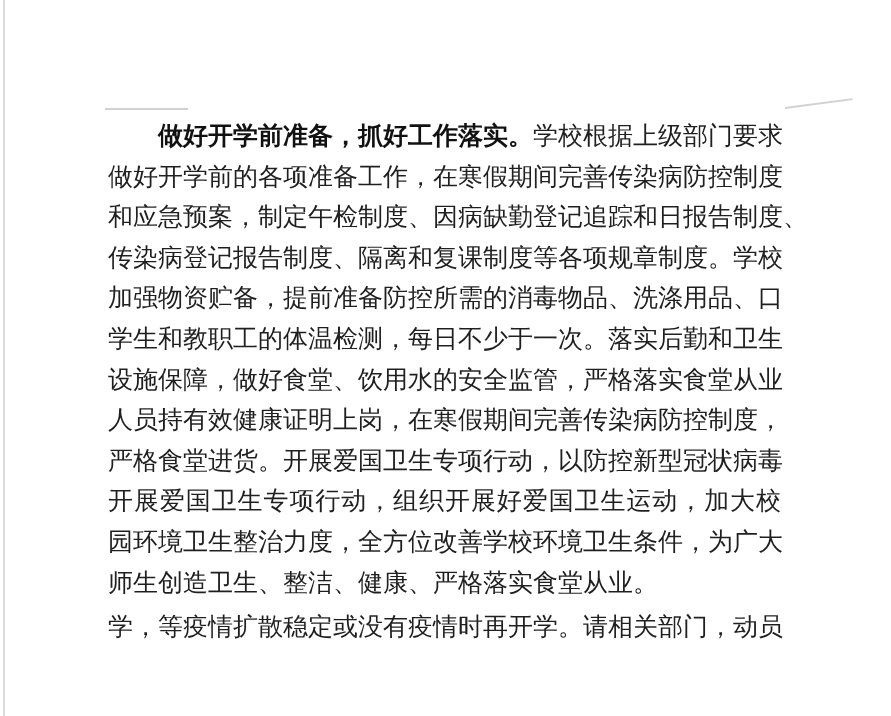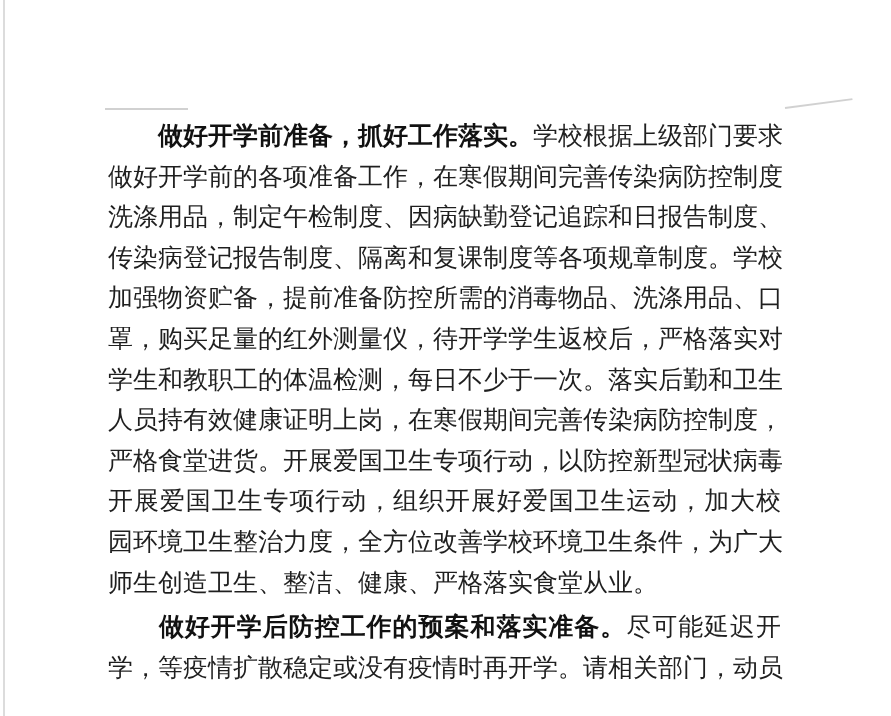--- a/index.html
+++ b/index.html
@@ -78,29 +78,28 @@
 <body>
 
 <div class="page">
   <div class="page-edge"></div>
   <div class="scan-artifact artifact-1"></div>
   <div class="scan-artifact artifact-2"></div>
   <div class="doc" style="color: rgb(31, 31, 31);">
       <div class="paragraph">
         <div class="line j"><span class="indent"></span><span class="seg b">做好开学前准备，抓好工作落实。</span><span class="seg">学校根据上级部门要求</span></div>
         <div class="line j"><span class="seg">做好开学前的各项准备工作，在寒假期间完善传染病防控制度</span></div>
-        <div class="line j"><span class="seg">洗涤用品，制定午检制度、因病缺勤登记追踪和日报告制度、</span></div>
+        <div class="line j"><span class="seg">和应急预案，制定午检制度、因病缺勤登记追踪和日报告制度、</span></div>
         <div class="line j"><span class="seg">传染病登记报告制度、隔离和复课制度等各项规章制度。学校</span></div>
         <div class="line j"><span class="seg">加强物资贮备，提前准备防控所需的消毒物品、洗涤用品、口</span></div>
-        <div class="line j"><span class="seg">罩，购买足量的红外测量仪，待开学学生返校后，严格落实对</span></div>
         <div class="line j"><span class="seg">学生和教职工的体温检测，每日不少于一次。落实后勤和卫生</span></div>
+        <div class="line j"><span class="seg">设施保障，做好食堂、饮用水的安全监管，严格落实食堂从业</span></div>
         <div class="line j"><span class="seg">人员持有效健康证明上岗，在寒假期间完善传染病防控制度，</span></div>
         <div class="line j"><span class="seg">严格食堂进货。开展爱国卫生专项行动，以防控新型冠状病毒</span></div>
         <div class="line j"><span class="seg">开展爱国卫生专项行动，组织开展好爱国卫生运动，加大校</span></div>
         <div class="line j"><span class="seg">园环境卫生整治力度，全方位改善学校环境卫生条件，为广大</span></div>
         <div class="line nj"><span class="seg">师生创造卫生、整洁、健康、严格落实食堂从业。</span></div>
       </div>
       <div class="paragraph">
-        <div class="line j"><span class="indent"></span><span class="seg b">做好开学后防控工作的预案和落实准备。</span><span class="seg">尽可能延迟开</span></div>
         <div class="line j"><span class="seg">学，等疫情扩散稳定或没有疫情时再开学。请相关部门，动员</span></div>
       </div>
     </div>
 </div>
 
 </body></html>

